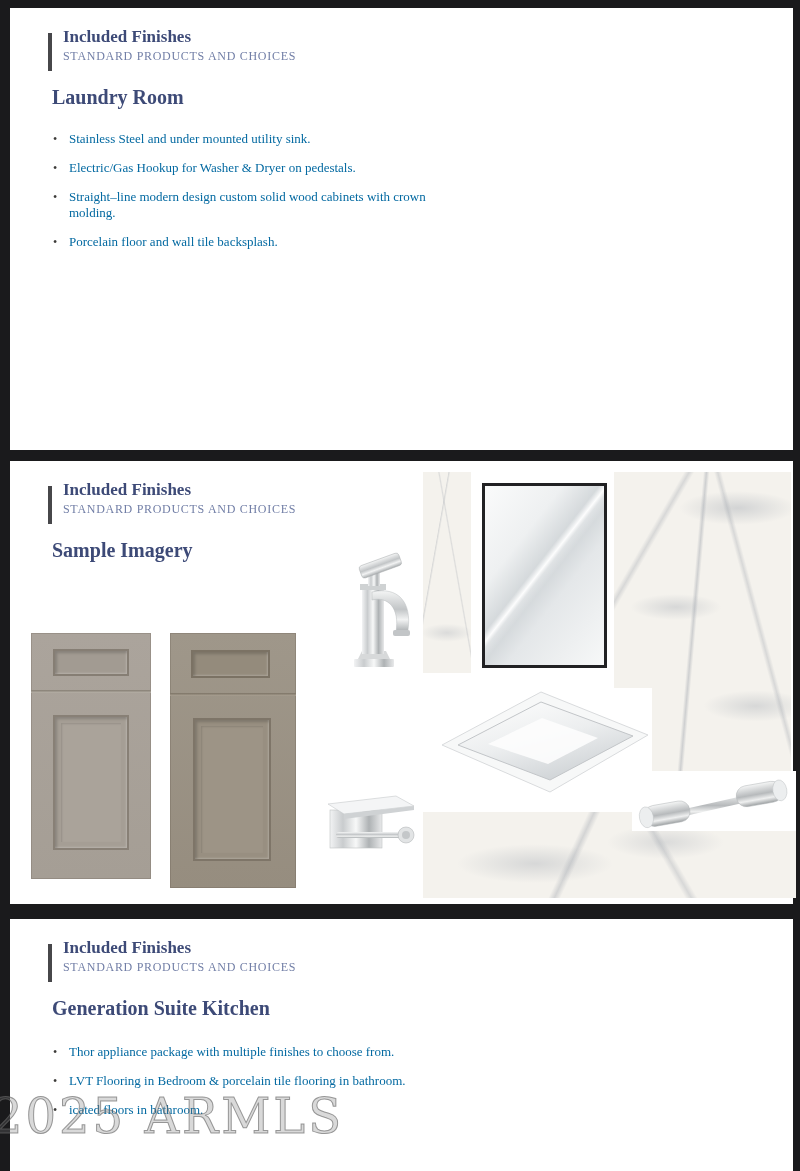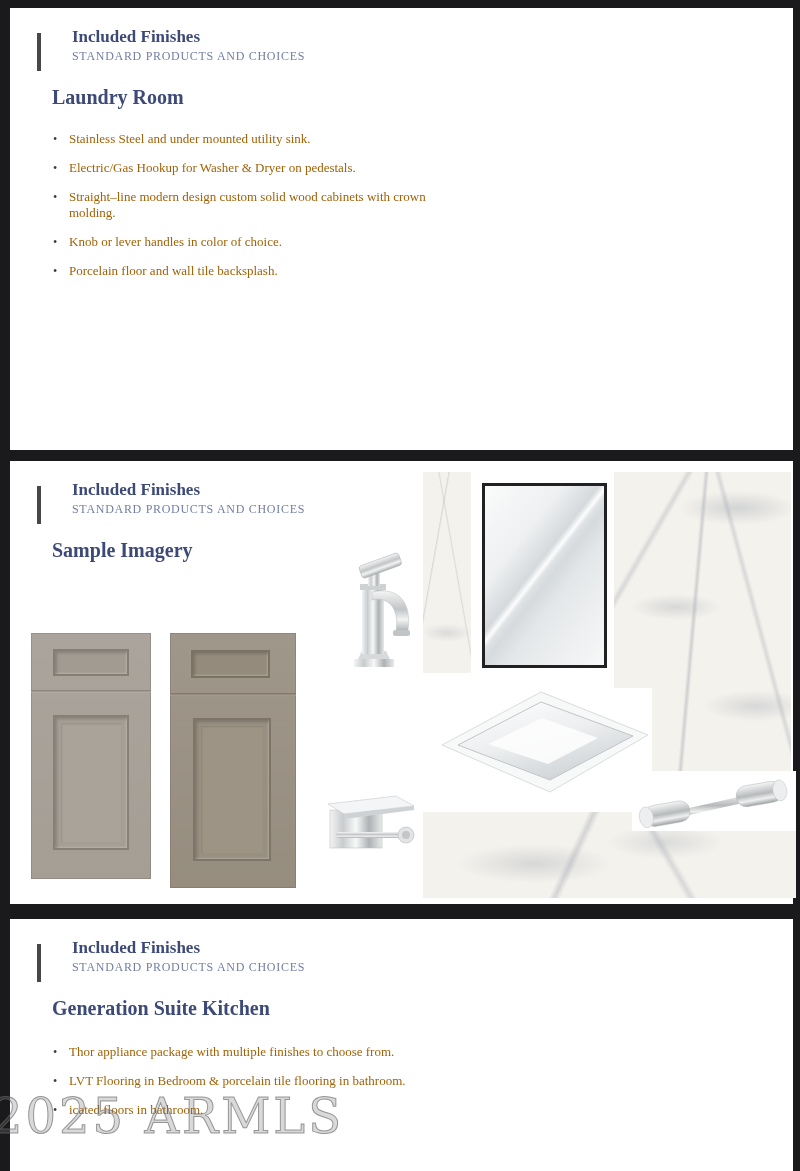--- a/index.html
+++ b/index.html
@@ -3,31 +3,31 @@
 <meta charset="utf-8">
 <style>
   html,body{margin:0;padding:0;background:#1a1a1c;}
   .stage{position:relative;width:800px;height:1171px;background:#1a1a1c;overflow:hidden;
          font-family:"Liberation Serif", serif;}
   .panel{position:absolute;left:10px;width:783px;background:#ffffff;}
   #panel-1{top:8px;height:442px;}
   #panel-2{top:461px;height:443px;}
   #panel-3{top:919px;height:252px;}
 
-  .header{position:absolute;left:27px;top:18px;height:44px;padding-left:20px;}
+  .header{position:absolute;left:38px;top:18px;height:44px;}
   .accent-bar{position:absolute;left:0;top:7px;width:4px;height:38px;background:#47474a;}
   .page-title{margin:0 0 0 15px;font-size:17px;font-weight:bold;color:#3d4a77;line-height:21px;}
   .page-subtitle{margin:1px 0 0 15px;font-size:12px;color:#717ea6;letter-spacing:0.7px;line-height:16px;}
   .section-heading{position:absolute;left:42px;top:78px;font-size:20px;font-weight:bold;color:#3d4a77;}
 
   .bullets{position:absolute;left:42px;margin:0;padding:0;list-style:none;width:396px;}
   #panel-1 .bullets{top:123px;}
   #panel-3 .bullets{top:125px;width:410px;}
   .bullets li{position:relative;padding-left:17px;margin-bottom:13px;font-size:13px;
-              color:#a16207;line-height:16px;}
+              color:#0369a1;line-height:16px;}
   .bullets li::before{content:"\2022";position:absolute;left:1px;top:0;font-size:12px;color:#3b3a38;}
 
   
   .img{position:absolute;}
   .tile{background:#ffffff;}
 
   .marble{background-color:#f4f2ed;}
   .marble-a{background-image:
     linear-gradient(100deg, transparent 30%, rgba(165,170,178,0.35) 31%, transparent 33%),
     linear-gradient(80deg, transparent 60%, rgba(165,170,178,0.30) 61.5%, transparent 63%),
@@ -90,21 +90,20 @@
     <div class="header">
       <span class="accent-bar"></span>
       <h1 class="page-title">Included Finishes</h1>
       <div class="page-subtitle">STANDARD PRODUCTS AND CHOICES</div>
     </div>
     <div class="section-heading">Laundry Room</div>
     <ul class="bullets">
       <li>Stainless Steel and under mounted utility sink.</li>
       <li>Electric/Gas Hookup for Washer &amp; Dryer on pedestals.</li>
       <li>Straight–line modern design custom solid wood cabinets with crown molding.</li>
-      <li>Knob or lever handles in color of choice.</li>
       <li>Porcelain floor and wall tile backsplash.</li>
     </ul>
   </section>
 
   <section class="panel" id="panel-2">
     <div class="header">
       <span class="accent-bar"></span>
       <h1 class="page-title">Included Finishes</h1>
       <div class="page-subtitle">STANDARD PRODUCTS AND CHOICES</div>
     </div>

